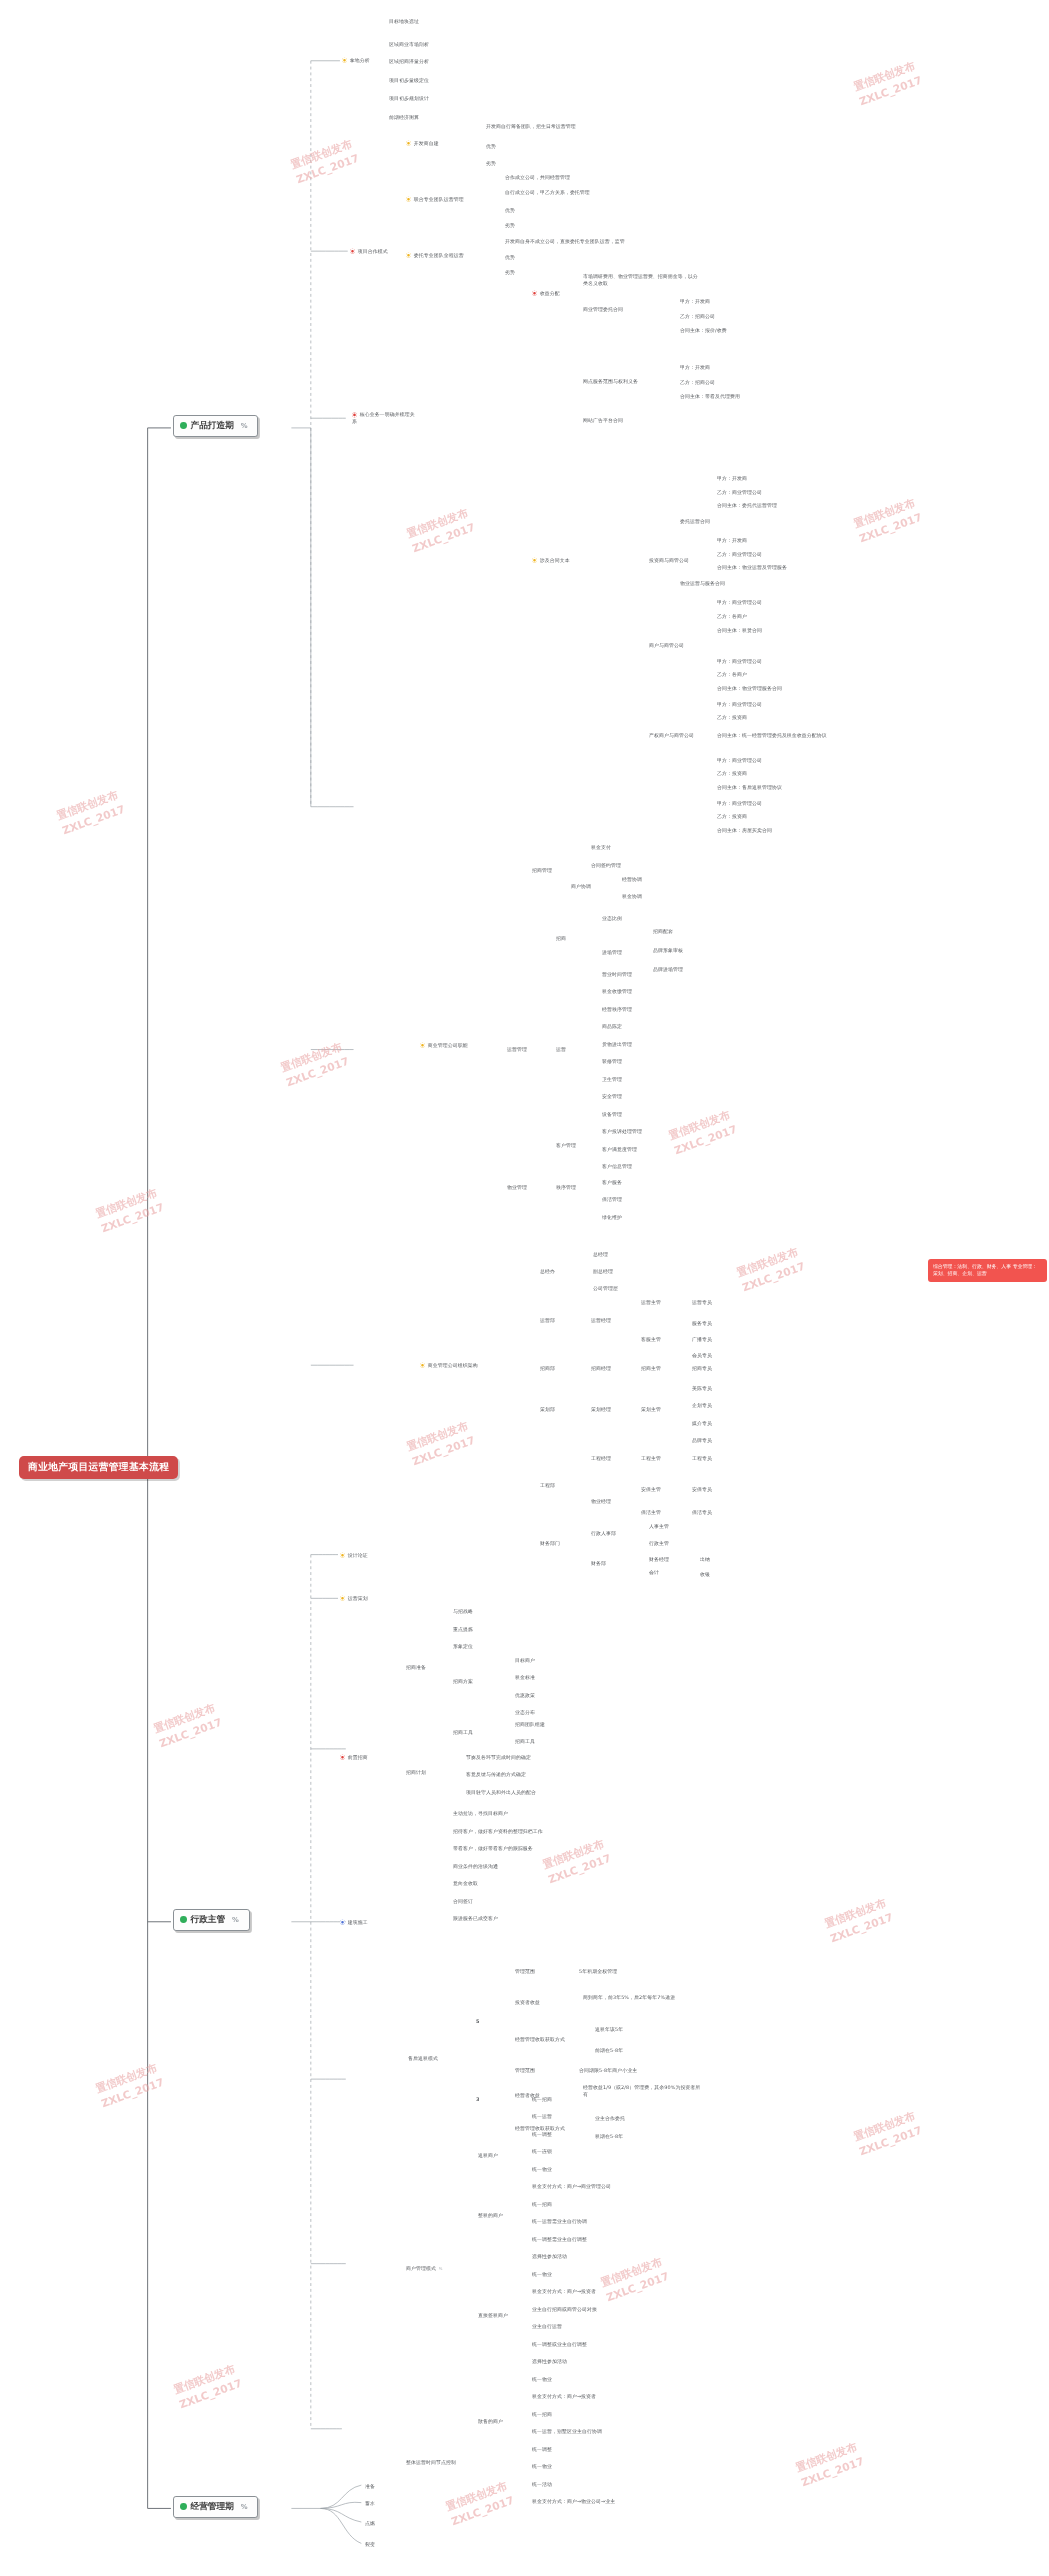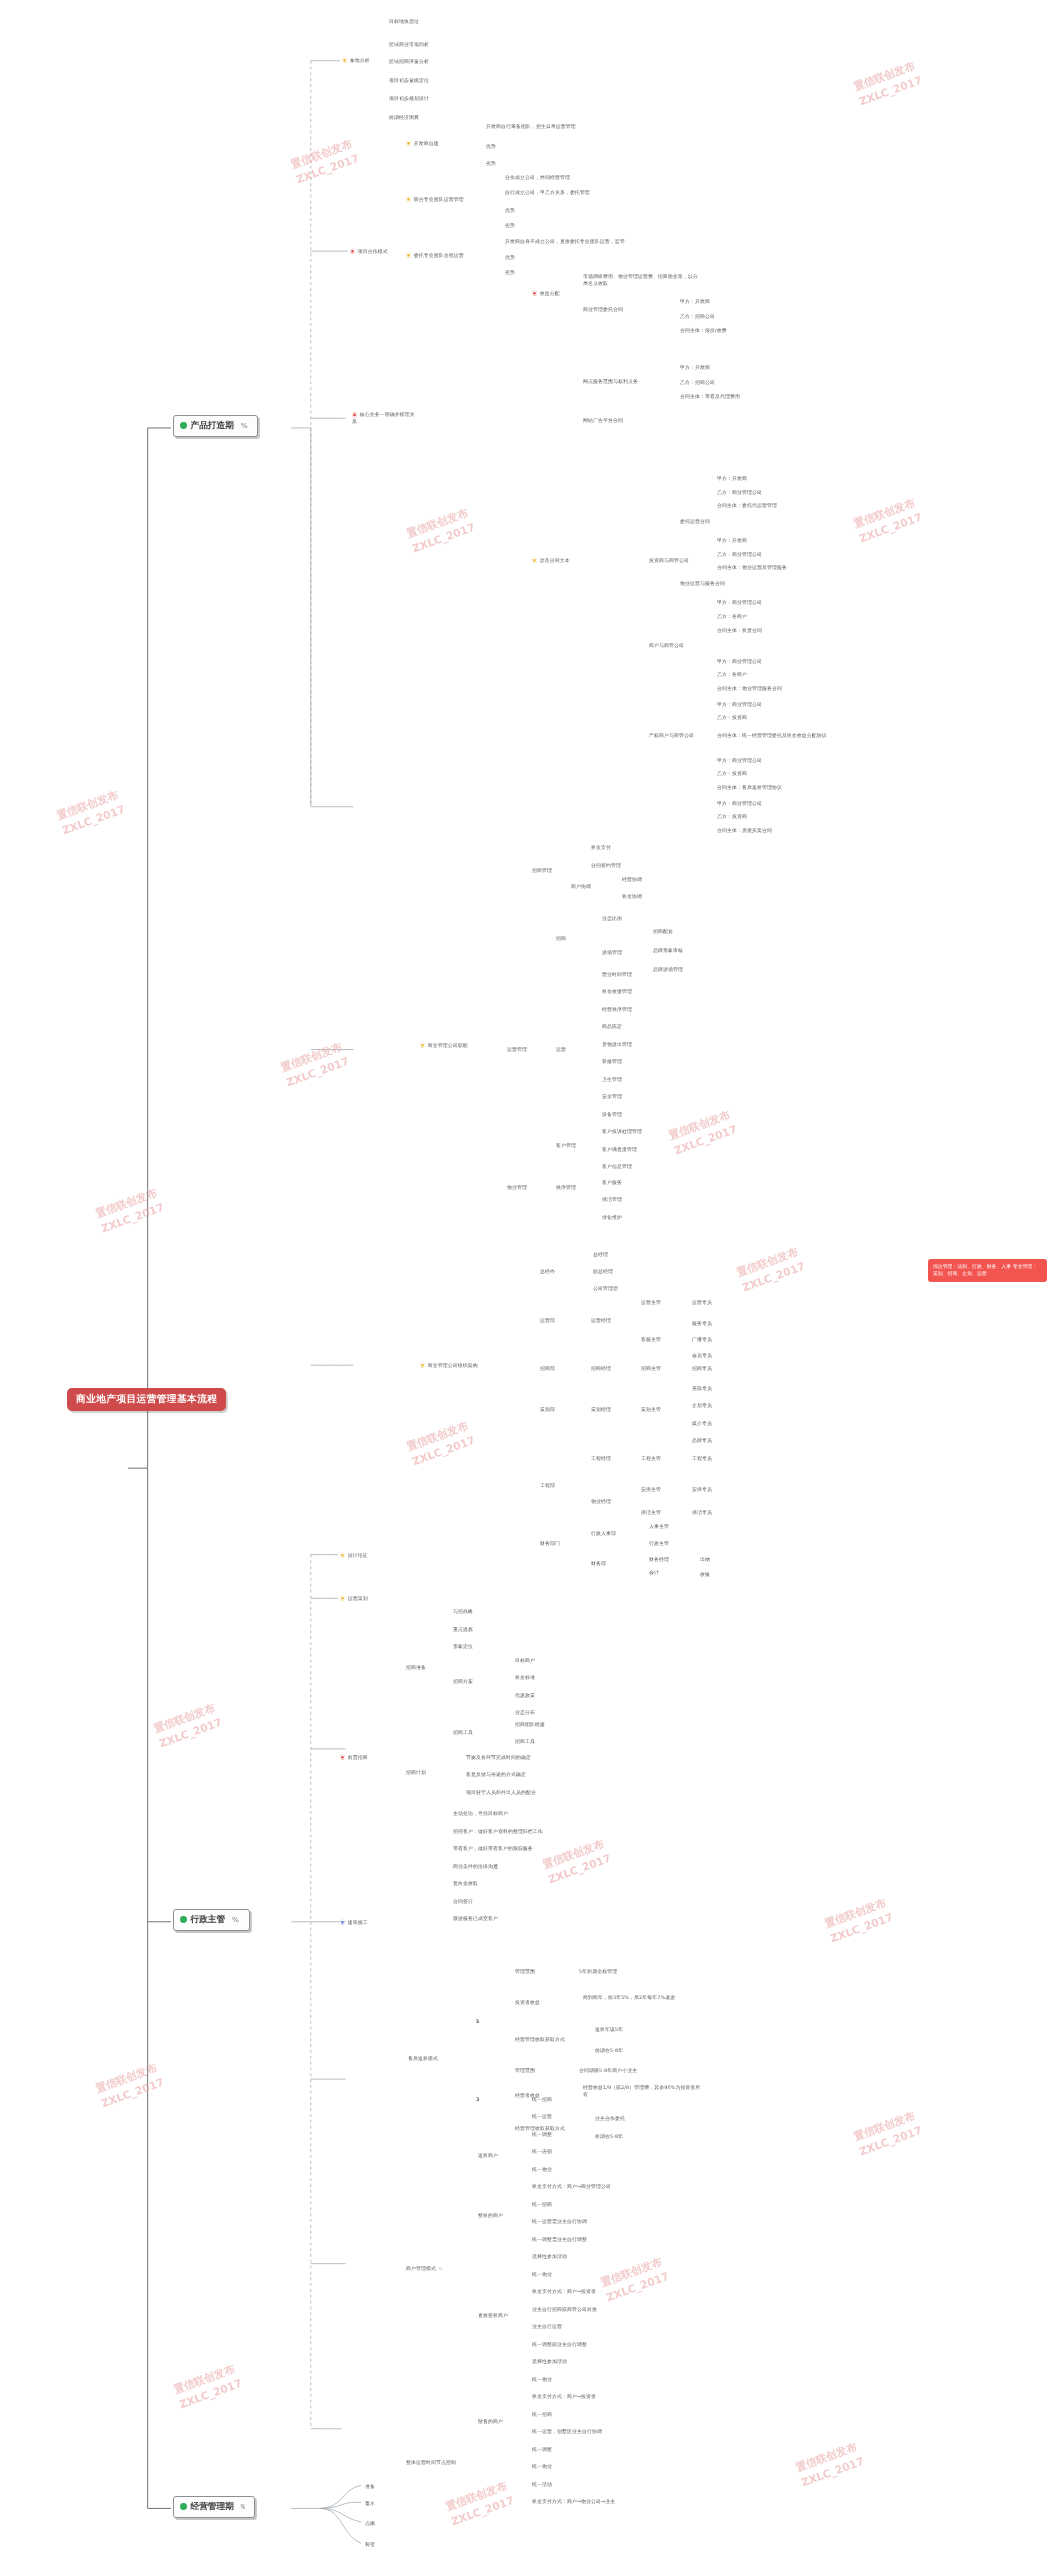--- a/index.html
+++ b/index.html
@@ -160,33 +160,33 @@
     </div>
   <div class="wm" style="left:447px; top:2488px;">
       <span>置信联创发布</span>
       <span>ZXLC_2017</span>
     </div>
   <div class="wm" style="left:797px; top:2449px;">
       <span>置信联创发布</span>
       <span>ZXLC_2017</span>
     </div>
 
-  <div class="root" style="left:19.4px; top:1388px;margin-left:48px;">商业地产项目运营管理基本流程</div>
+  <div class="root" style="left:19.4px; top:1456px;">商业地产项目运营管理基本流程</div>
 
   <div class="main" style="left:173px; top:415px;">
     <span class="dot green"></span>
     <span>产品打造期</span>
     <span class="tail">%</span>
   </div>
   <div class="main" style="left:173px; top:1909px;">
     <span class="dot green"></span>
     <span>行政主管</span>
     <span class="tail">%</span>
   </div>
-  <div class="main" style="left:173px; top:2496px;font-family:Liberation Mono, monospace;">
+  <div class="main" style="left:173px; top:2496px;">
     <span class="dot green"></span>
     <span>经营管理期</span>
     <span class="tail">%</span>
   </div>
 
   <div class="note" style="left:928px; top:1259px;">综合管理：法制、行政、财务、人事  专业管理：策划、招商、企划、运营</div>
 
   <div class="n amber" style="left:342px; top:60px;"><span class="d"></span><span>拿地分析</span></div>
   <div class="n" style="left:389px; top:21.4px;">目标地块选址</div>
   <div class="n" style="left:389px; top:44px;">区域商业市场剖析</div>

